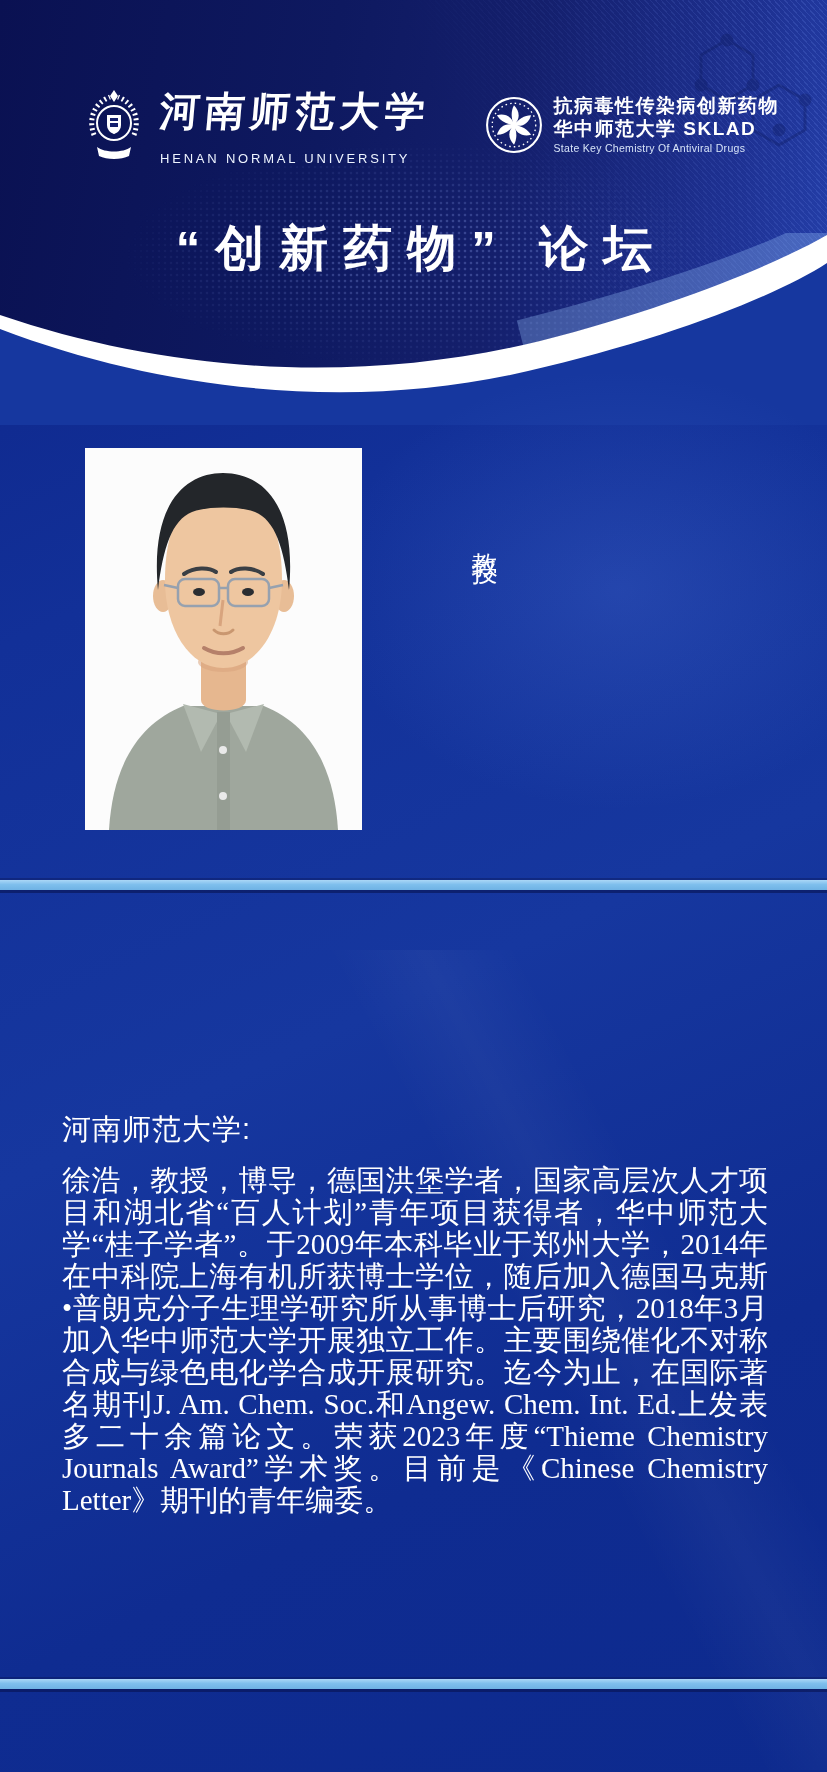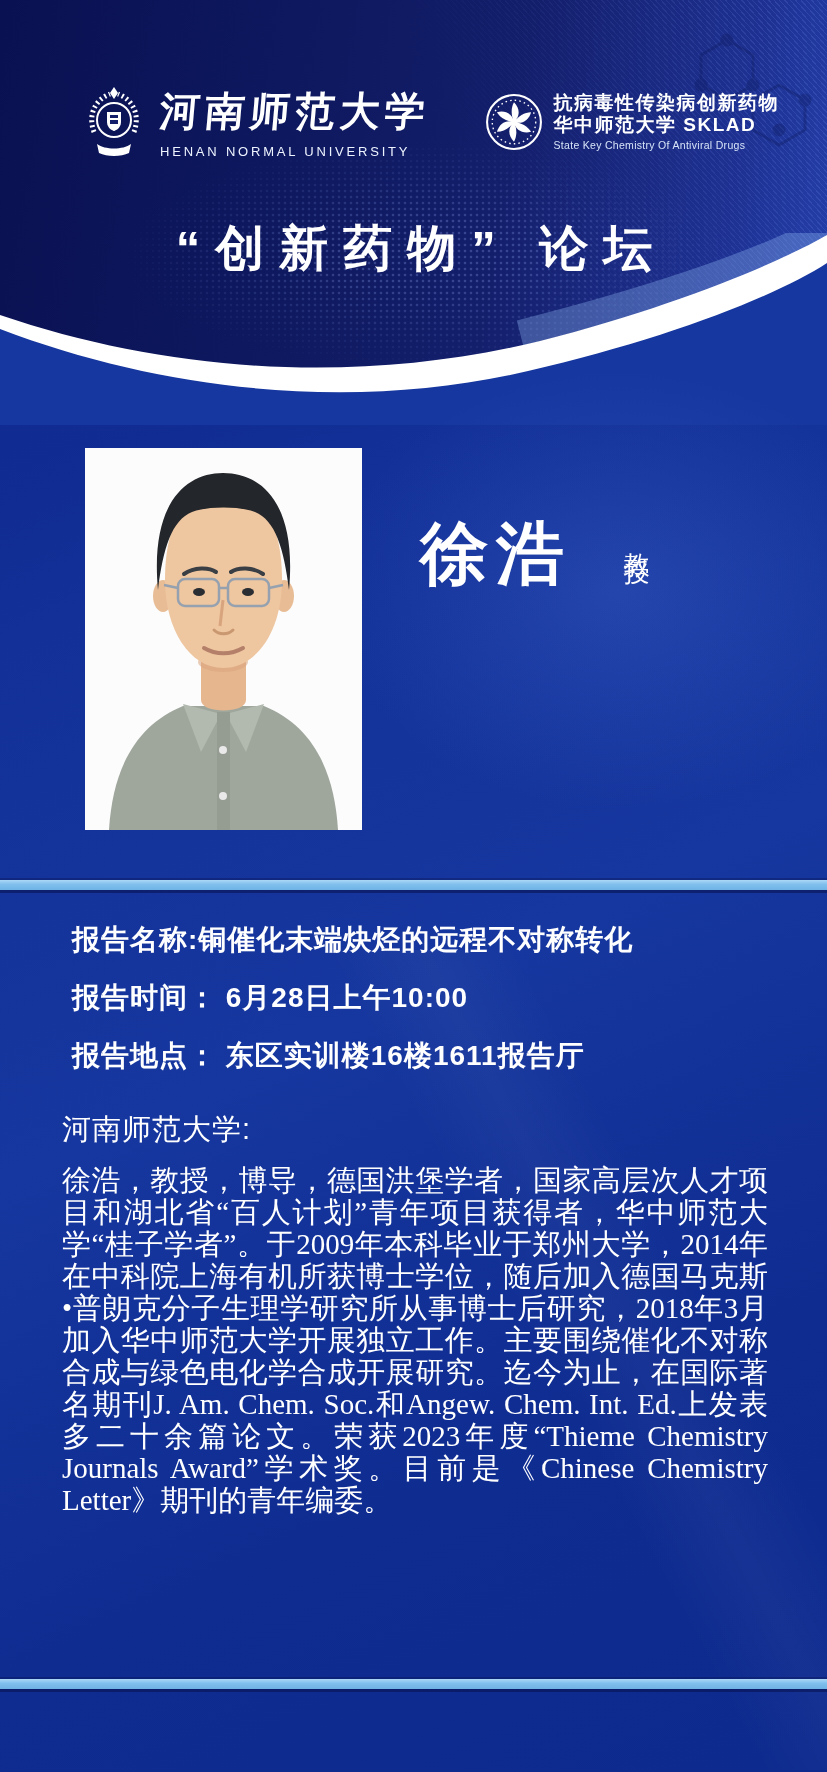--- a/index.html
+++ b/index.html
@@ -25,21 +25,21 @@
     background-size:6px 6px;
     -webkit-mask-image:radial-gradient(closest-side,#000 30%,transparent 100%);
     mask-image:radial-gradient(closest-side,#000 30%,transparent 100%);
   }
   .molecules{position:absolute;top:0;right:0;opacity:.55;}
   
   .header-row{position:absolute;top:84px;left:82px;right:48px;display:flex;align-items:center;z-index:3;}
   .uni-group{display:flex;align-items:center;gap:14px;}
   .uni-text{display:flex;flex-direction:column;}
   .uni-zh{font-size:40px;font-weight:600;letter-spacing:5px;transform:skewX(-5deg);font-family:"Liberation Serif",serif;white-space:nowrap;}
-  .uni-en{font-size:13px;letter-spacing:2.8px;margin-top:5px;color:#eef4ff;white-space:nowrap;}
+  .uni-en{font-size:13px;letter-spacing:2.8px;margin-top:12px;color:#eef4ff;white-space:nowrap;}
   .lab-group{display:flex;align-items:center;gap:11px;margin-left:auto;}
   .lab-text{display:flex;flex-direction:column;line-height:1.18;}
   .lab-line1{font-size:19px;font-weight:700;letter-spacing:1.5px;white-space:nowrap;}
   .lab-line2{font-size:19px;font-weight:700;letter-spacing:1.5px;white-space:nowrap;}
   .lab-line3{font-size:10.5px;color:#d7e4f8;letter-spacing:.3px;margin-top:2px;white-space:nowrap;}
   
   .forum-title{
     position:absolute;top:216px;left:8px;width:100%;text-align:center;z-index:3;
     font-size:49px;font-weight:700;letter-spacing:15px;color:#fff;white-space:nowrap;
   }
@@ -171,31 +171,25 @@
       </g>
       <ellipse cx="114" cy="144" rx="6" ry="4" fill="#2a2d31"></ellipse>
       <ellipse cx="163" cy="144" rx="6" ry="4" fill="#2a2d31"></ellipse>
       <path d="M138,152 L135,178" stroke="#d8a47e" stroke-width="3" fill="none"></path>
       <path d="M129,182 C134,187 143,187 148,182" stroke="#c99770" stroke-width="3" fill="none" stroke-linecap="round"></path>
       <path d="M119,200 C131,207 146,207 158,200" stroke="#b5806a" stroke-width="4" fill="none" stroke-linecap="round"></path>
     </svg>
   </div>
 
   <div class="name-row">
-    <span class="speaker-name">徐浩</span>
     <span class="speaker-title-vertical">教授</span>
   </div>
 
   <div class="divider divider1"></div>
 
-  <div class="details">
-    <div class="detail-line">报告名称:铜催化末端炔烃的远程不对称转化</div>
-    <div class="detail-line">报告时间： 6月28日上午10:00</div>
-    <div class="detail-line">报告地点： 东区实训楼16楼1611报告厅</div>
-  </div>
 
   <div class="sheen"></div>
 
   <div class="bio">
     <div class="bio-heading">河南师范大学:</div>
     <p class="bio-body">徐浩，教授，博导，德国洪堡学者，国家高层次人才项目和湖北省“百人计划”青年项目获得者，华中师范大学“桂子学者”。于2009年本科毕业于郑州大学，2014年在中科院上海有机所获博士学位，随后加入德国马克斯•普朗克分子生理学研究所从事博士后研究，2018年3月加入华中师范大学开展独立工作。主要围绕催化不对称合成与绿色电化学合成开展研究。迄今为止，在国际著名期刊J. Am. Chem. Soc.和Angew. Chem. Int. Ed.上发表多二十余篇论文。荣获2023年度“Thieme Chemistry Journals Award”学术奖。目前是《Chinese Chemistry Letter》期刊的青年编委。</p>
   </div>
 
   <div class="divider divider2"></div>
 

